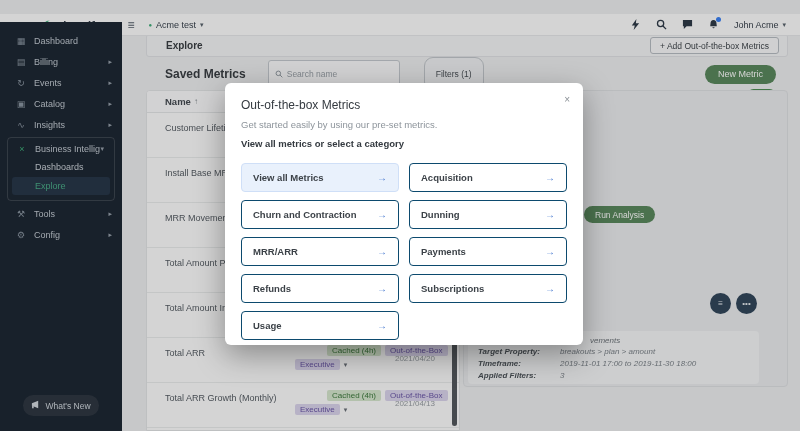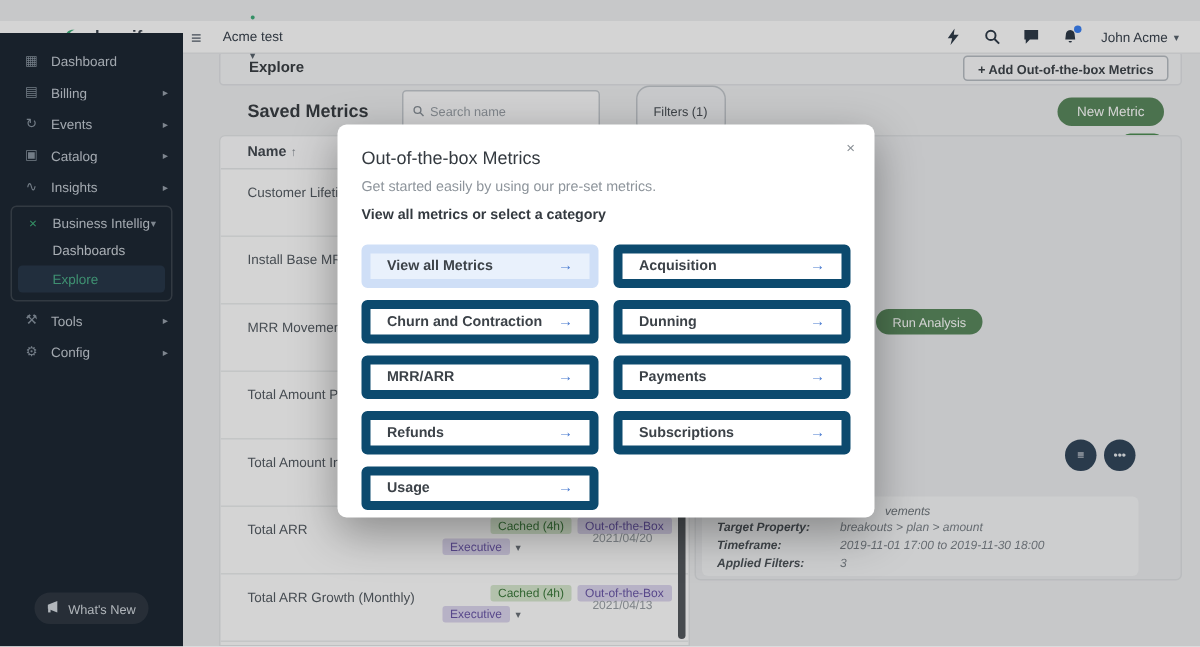--- a/index.html
+++ b/index.html
@@ -6,21 +6,21 @@
   html,body { width:800px; height:431px; overflow:hidden; }
   body { font-family:"Liberation Sans","DejaVu Sans",sans-serif; background:#eceef0; }
   .screen { position:relative; width:800px; height:431px; background:#f0f1f2; overflow:hidden; }
 
   
   .topbar { position:absolute; top:14px; left:0; right:0; height:22px; background:#ffffff;
             display:flex; align-items:center; z-index:2; border-bottom:1px solid #e8eaec; }
   .logo { display:flex; align-items:center; gap:4px; margin-left:42px; }
   .logo-text { font-size:11px; font-weight:bold; color:#3a434e; letter-spacing:.2px; }
   .hamburger { margin-left:26px; font-size:12px; color:#55606b; cursor:pointer; }
-  .site-sel { display:flex; align-items:center; gap:4px; margin-left:14px; cursor:pointer;flex-direction:column; }
+  .site-sel { display:flex; align-items:center; gap:4px; margin-left:14px; cursor:pointer; }
   .site-dot { color:#3fae7a; font-size:6px; line-height:1; }
   .site-name { font-size:9px; color:#3a434e; }
   .caret { font-size:7px; color:#5a646e; }
   .top-right { margin-left:auto; display:flex; align-items:center; gap:15px; margin-right:14px; }
   .tb-ic { width:11px; height:11px; color:#2f3b49; position:relative; cursor:pointer; }
   .tb-ic svg { width:11px; height:11px; display:block; }
   .bell-badge { position:absolute; top:-2px; right:-2px; width:5px; height:5px;
                 border-radius:50%; background:#3b82f6; }
   .user-menu { display:flex; align-items:center; gap:4px; cursor:pointer; }
   .user-name { font-size:9px; color:#3a434e; }
@@ -45,21 +45,21 @@
   .whats-new svg { width:9px; height:9px; }
 
   
   .content { position:absolute; left:122px; top:22px; right:0; bottom:0; }
   .page-header { position:absolute; left:24px; right:12px; top:12px; height:23px; background:#f6f7f8;
                  border:1px solid #e2e4e7; border-radius:3px; display:flex; align-items:center;
                  padding:0 8px 0 19px; }
   .page-title { font-size:10px; font-weight:bold; color:#3a3f44; }
   .add-otb-btn { margin-left:auto; height:17px; border:1px solid #b9bec4; border-radius:3px;
                  background:#fbfbfc; font-size:8.5px; color:#3f454b; padding:0 9px;
-                 display:flex; align-items:center; cursor:pointer;font-weight:bold; }
+                 display:flex; align-items:center; cursor:pointer; }
   .toolbar-row { position:absolute; left:24px; right:12px; top:41px; height:22px;
                  display:flex; align-items:center; padding-left:19px; }
   .section-title { font-size:12px; font-weight:bold; color:#3a3f44; margin-right:22px; }
   .search-box { width:132px; height:29px; border:1px solid #c6cbd0; border-radius:3px; background:#fcfcfd;
                 display:flex; align-items:center; padding:0 6px; gap:4px; }
   .search-box svg { width:8px; height:8px; color:#8b939b; flex:none; }
   .search-box input { border:0; outline:0; background:transparent; font-size:8.5px; color:#3a3f44;
                       width:100%; font-family:inherit; }
   .search-box input::placeholder { color:#9aa1a8; }
   .filters-btn { margin-left:24px; height:17px; border:1px solid #c3c8cd; border-radius:9px;
@@ -114,21 +114,21 @@
 
   
   .overlay { position:absolute; inset:0; background:rgba(0,0,0,.17); z-index:50; }
   .modal { position:absolute; left:225px; top:83px; width:358px; height:262px; background:#fff;
            border-radius:6px; box-shadow:0 10px 30px rgba(0,0,0,.35); z-index:100; padding:15px 16px; }
   .modal-close { position:absolute; right:13px; top:11px; font-size:10px; color:#8a9096; cursor:pointer; }
   .modal-title { font-size:12px; font-weight:normal; color:#343a40; }
   .modal-sub { font-size:9.5px; color:#8d949b; margin-top:7px; }
   .modal-prompt { font-size:9.5px; font-weight:bold; color:#343a40; margin-top:8px; }
   .cat-grid { margin-top:14px; display:grid; grid-template-columns:1fr 1fr; column-gap:10px; row-gap:8px; }
-  .cat-card { height:29px; border:6px solid #0c4a6e; border-radius:4px; background:#fff;
+  .cat-card { height:29px; border:1px solid #0c4a6e; border-radius:4px; background:#fff;
               display:flex; align-items:center; justify-content:space-between; padding:0 11px;
               cursor:pointer; }
   .cat-card.hl { background:#e9f1fc; border-color:#cfdff7; }
   .cat-lbl { font-size:9.5px; font-weight:bold; color:#3c4248; }
   .cat-arrow { font-size:10px; color:#4a7bd0; }
 </style>
 </head>
 <body>
 
 <div class="screen">

